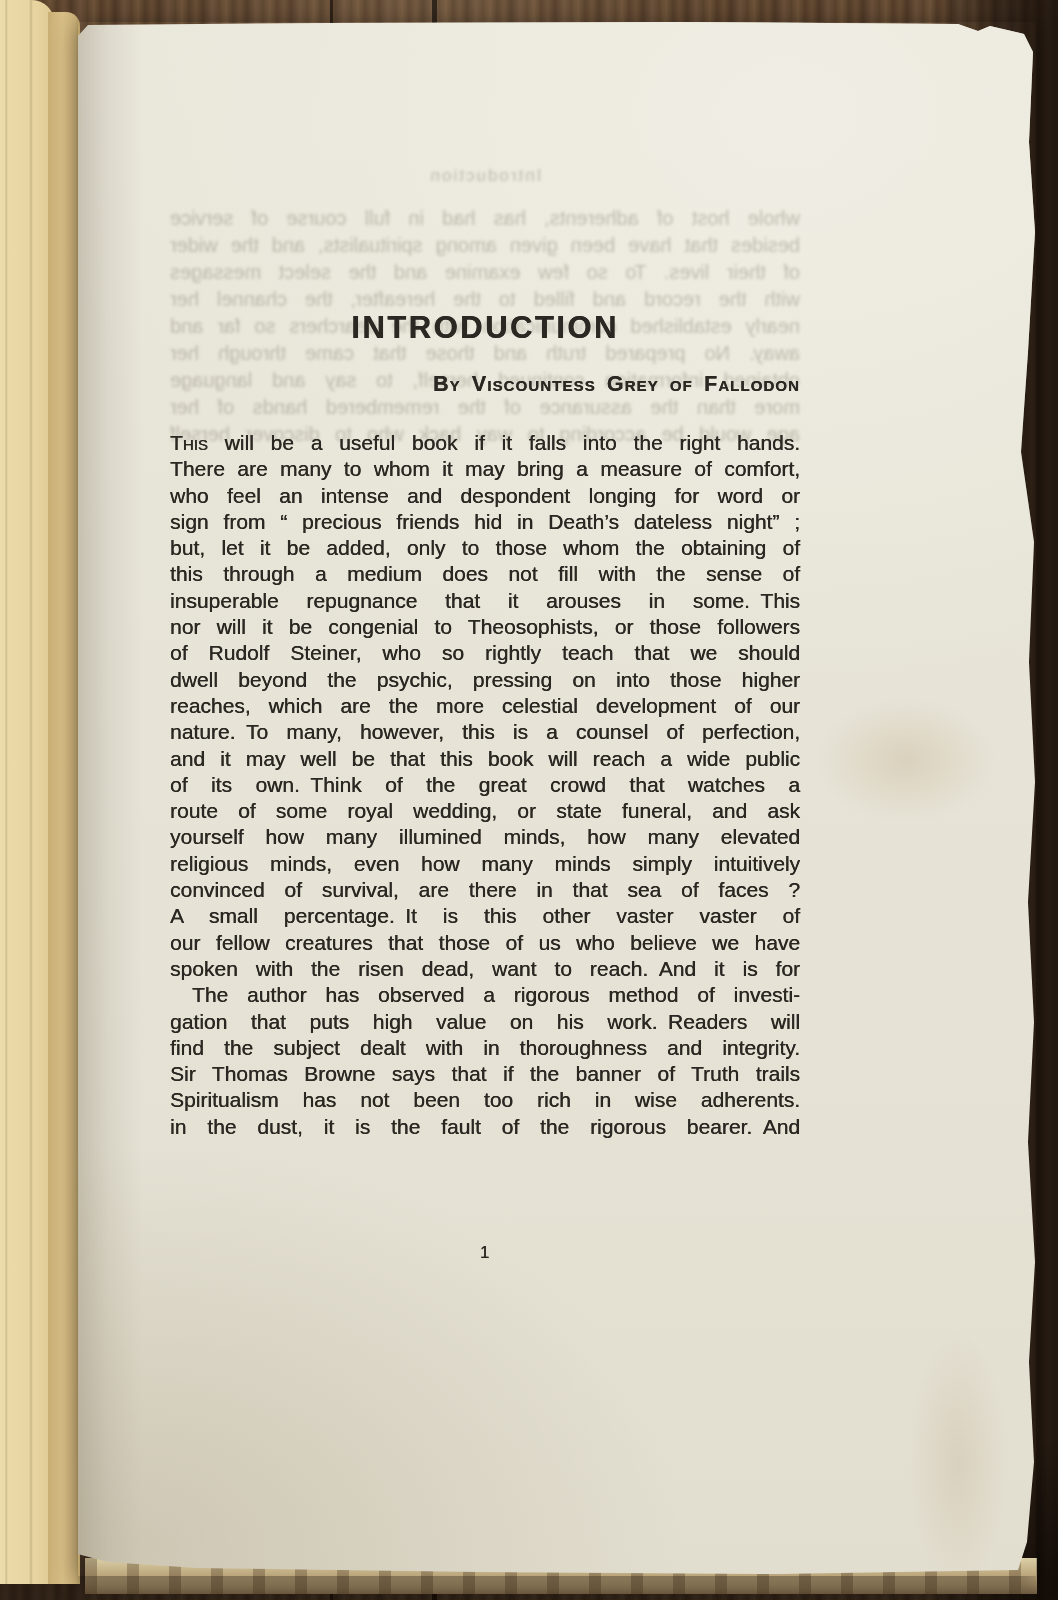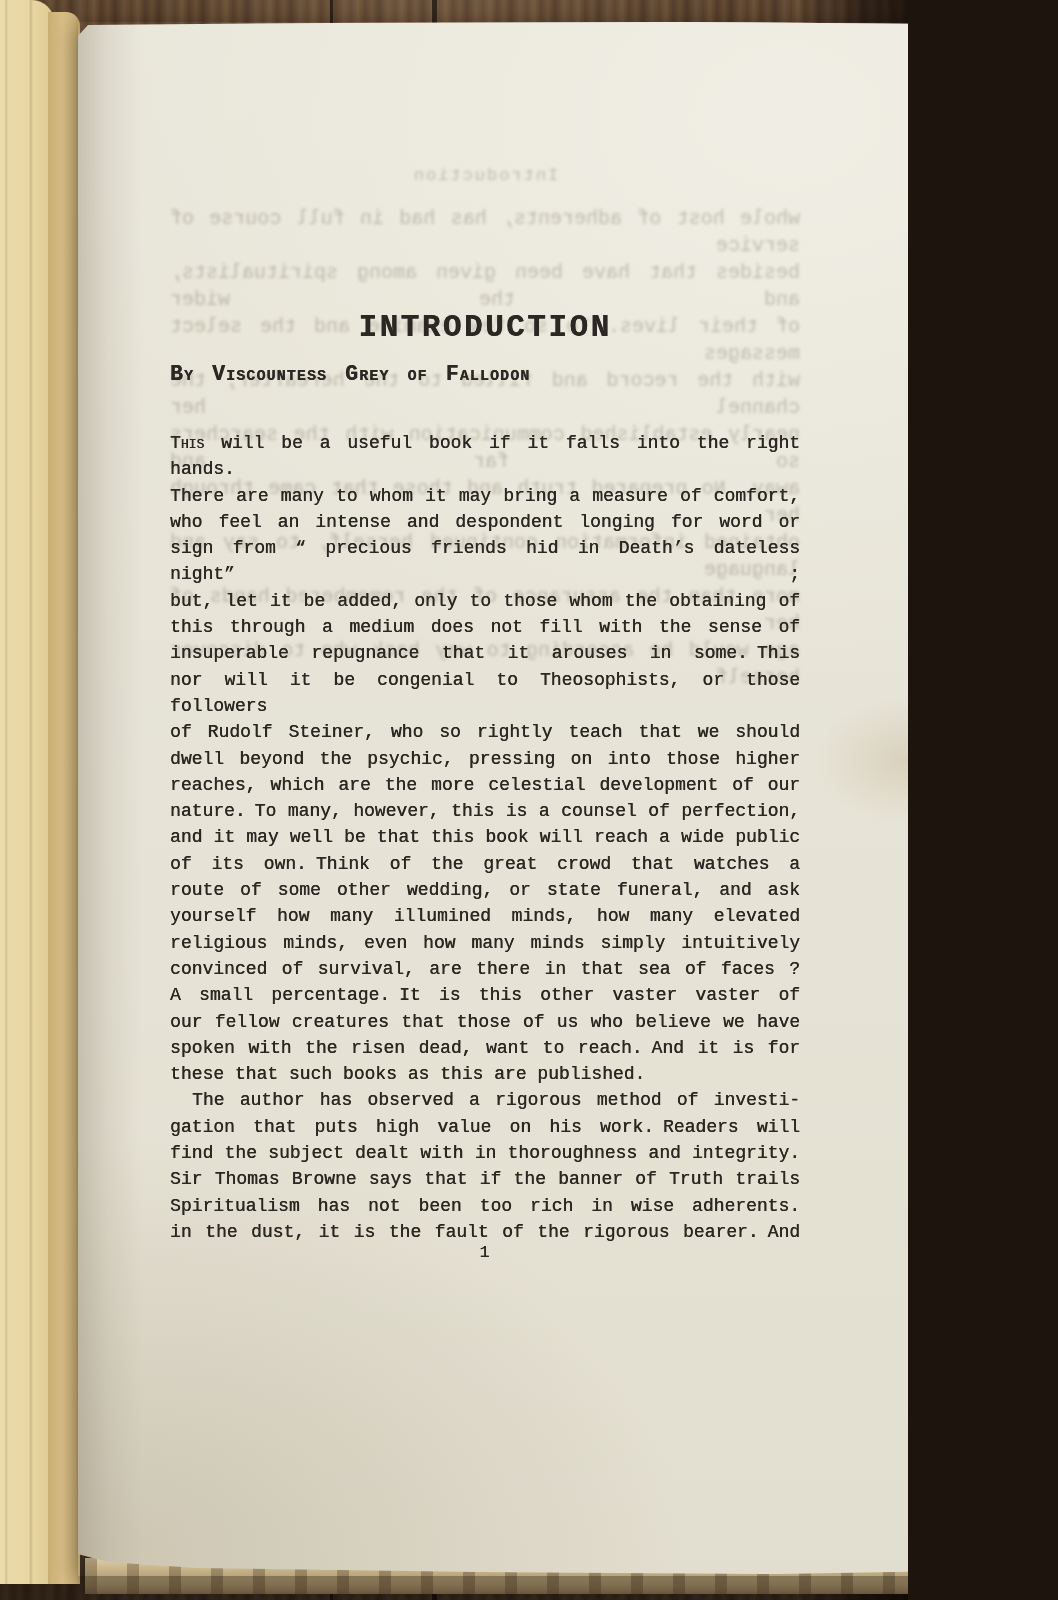--- a/index.html
+++ b/index.html
@@ -1,17 +1,17 @@
 <!DOCTYPE html>
 <html><head>
 <meta charset="utf-8">
 <style>
   html,body{margin:0;padding:0;background:#1d140d;}
-  .scene{position:relative;width:908px;height:1600px;overflow:hidden;
-         font-family:Liberation Mono, monospace;}
+  .scene{position:relative;width:1058px;height:1600px;overflow:hidden;
+         font-family:Liberation Sans, sans-serif;}
 
   
   .wood{position:absolute;inset:0;
     background:
       linear-gradient(180deg, rgba(0,0,0,0) 90%, rgba(5,2,0,0.55) 99%),
       linear-gradient(90deg, rgba(0,0,0,0) 88%, rgba(5,2,0,0.55) 96%, rgba(10,5,2,0.7) 100%),
       repeating-linear-gradient(90deg,
         #5d452f 0px, #6e5339 6px, #543d29 13px, #664c34 20px,
         #4f3926 27px, #6a503a 36px, #59422c 44px);
   }
@@ -58,25 +58,25 @@
     transform:scaleX(-1);filter:blur(1.6px);opacity:0.5;
     color:#8f8c7c;font-size:20px;line-height:27px;}
   .ghost .g-head{text-align:center;margin-bottom:16px;font-size:17px;letter-spacing:2px;}
   .ghost .g-line{text-align:justify;text-align-last:justify;}
 
   
   .content{position:absolute;left:92px;top:0;width:630px;color:#2b2722;}
   .heading{position:absolute;top:288px;width:100%;margin:0;text-align:center;
     font-size:31px;font-weight:bold;letter-spacing:2.5px;
     text-shadow:0.4px 0 0 #2b2722;}
-  .byline{position:absolute;top:340px;width:100%;text-align:left;
+  .byline{position:absolute;top:350px;width:100%;text-align:right;
     font-variant:small-caps;font-weight:bold;font-size:21.5px;
     letter-spacing:1.1px;word-spacing:4px;text-shadow:0.3px 0 0 #332e29;}
   .bodytext{position:absolute;top:408px;width:100%;
-    font-size:18px;line-height:26.3px;text-shadow:0.35px 0 0 #2b2722;}
+    font-size:21px;line-height:26.3px;text-shadow:0.35px 0 0 #2b2722;}
   .bodytext .line{text-align:justify;text-align-last:justify;white-space:normal;}
   .bodytext .line.para-end{text-align-last:left;}
   .bodytext .line.indent{text-indent:22px;}
   .lead{font-variant:small-caps;}
   .folio{position:absolute;top:1221px;width:100%;text-align:center;
     font-size:16.5px;letter-spacing:1px;text-shadow:0.3px 0 0 #2b2722;}
 </style>
 </head>
 <body>
 
@@ -118,28 +118,27 @@
           <div class="line">but, let it be added, only to those whom the obtaining of</div>
           <div class="line">this through a medium does not fill with the sense of</div>
           <div class="line">insuperable repugnance that it arouses in some. This</div>
           <div class="line">nor will it be congenial to Theosophists, or those followers</div>
           <div class="line">of Rudolf Steiner, who so rightly teach that we should</div>
           <div class="line">dwell beyond the psychic, pressing on into those higher</div>
           <div class="line">reaches, which are the more celestial development of our</div>
           <div class="line">nature. To many, however, this is a counsel of perfection,</div>
           <div class="line">and it may well be that this book will reach a wide public</div>
           <div class="line">of its own. Think of the great crowd that watches a</div>
-          <div class="line">route of some other wedding, or state funeral, and ask</div>
+          <div class="line">route of some royal wedding, or state funeral, and ask</div>
           <div class="line">yourself how many illumined minds, how many elevated</div>
           <div class="line">religious minds, even how many minds simply intuitively</div>
           <div class="line">convinced of survival, are there in that sea of faces ?</div>
           <div class="line">A small percentage. It is this other vaster vaster of</div>
           <div class="line">our fellow creatures that those of us who believe we have</div>
           <div class="line">spoken with the risen dead, want to reach. And it is for</div>
-          <div class="line para-end">these that such books as this are published.</div>
           <div class="line indent">The author has observed a rigorous method of investi-</div>
           <div class="line">gation that puts high value on his work. Readers will</div>
           <div class="line">find the subject dealt with in thoroughness and integrity.</div>
           <div class="line">Sir Thomas Browne says that if the banner of Truth trails</div>
           <div class="line">Spiritualism has not been too rich in wise adherents.</div>
           <div class="line">in the dust, it is the fault of the rigorous bearer. And</div>
         </div>
       <div class="folio">1</div>
     </div>
   </div>

